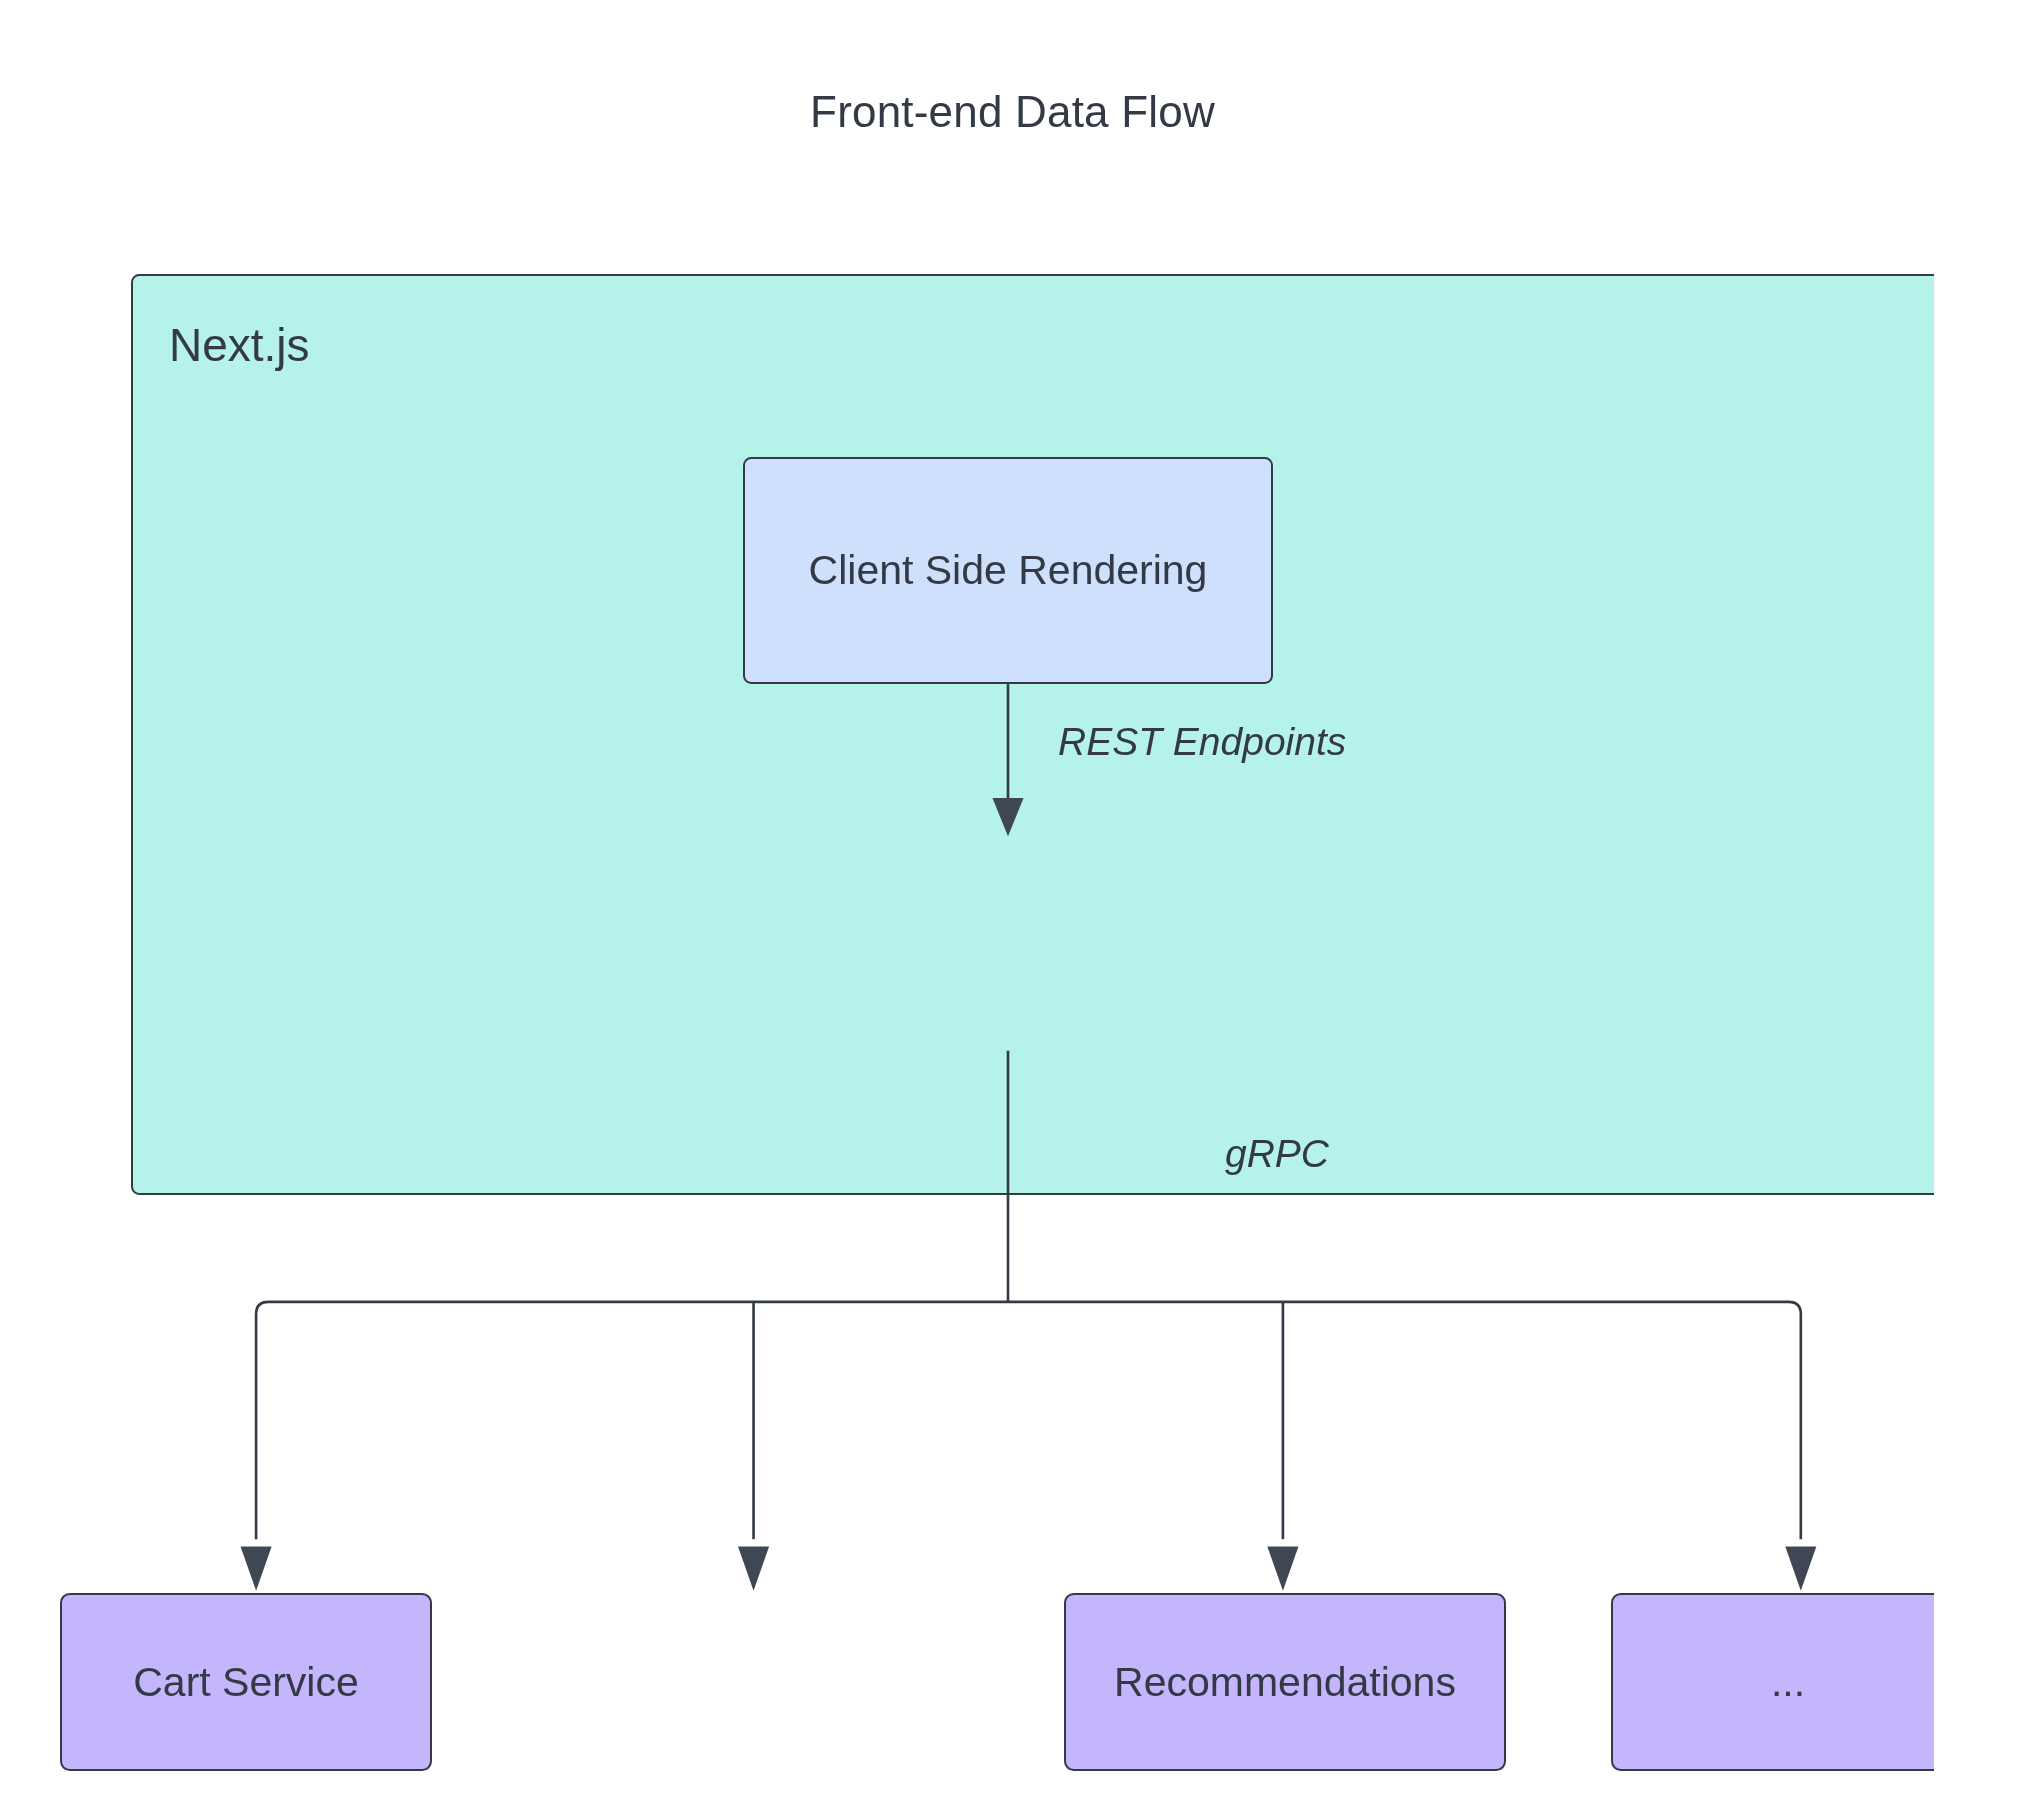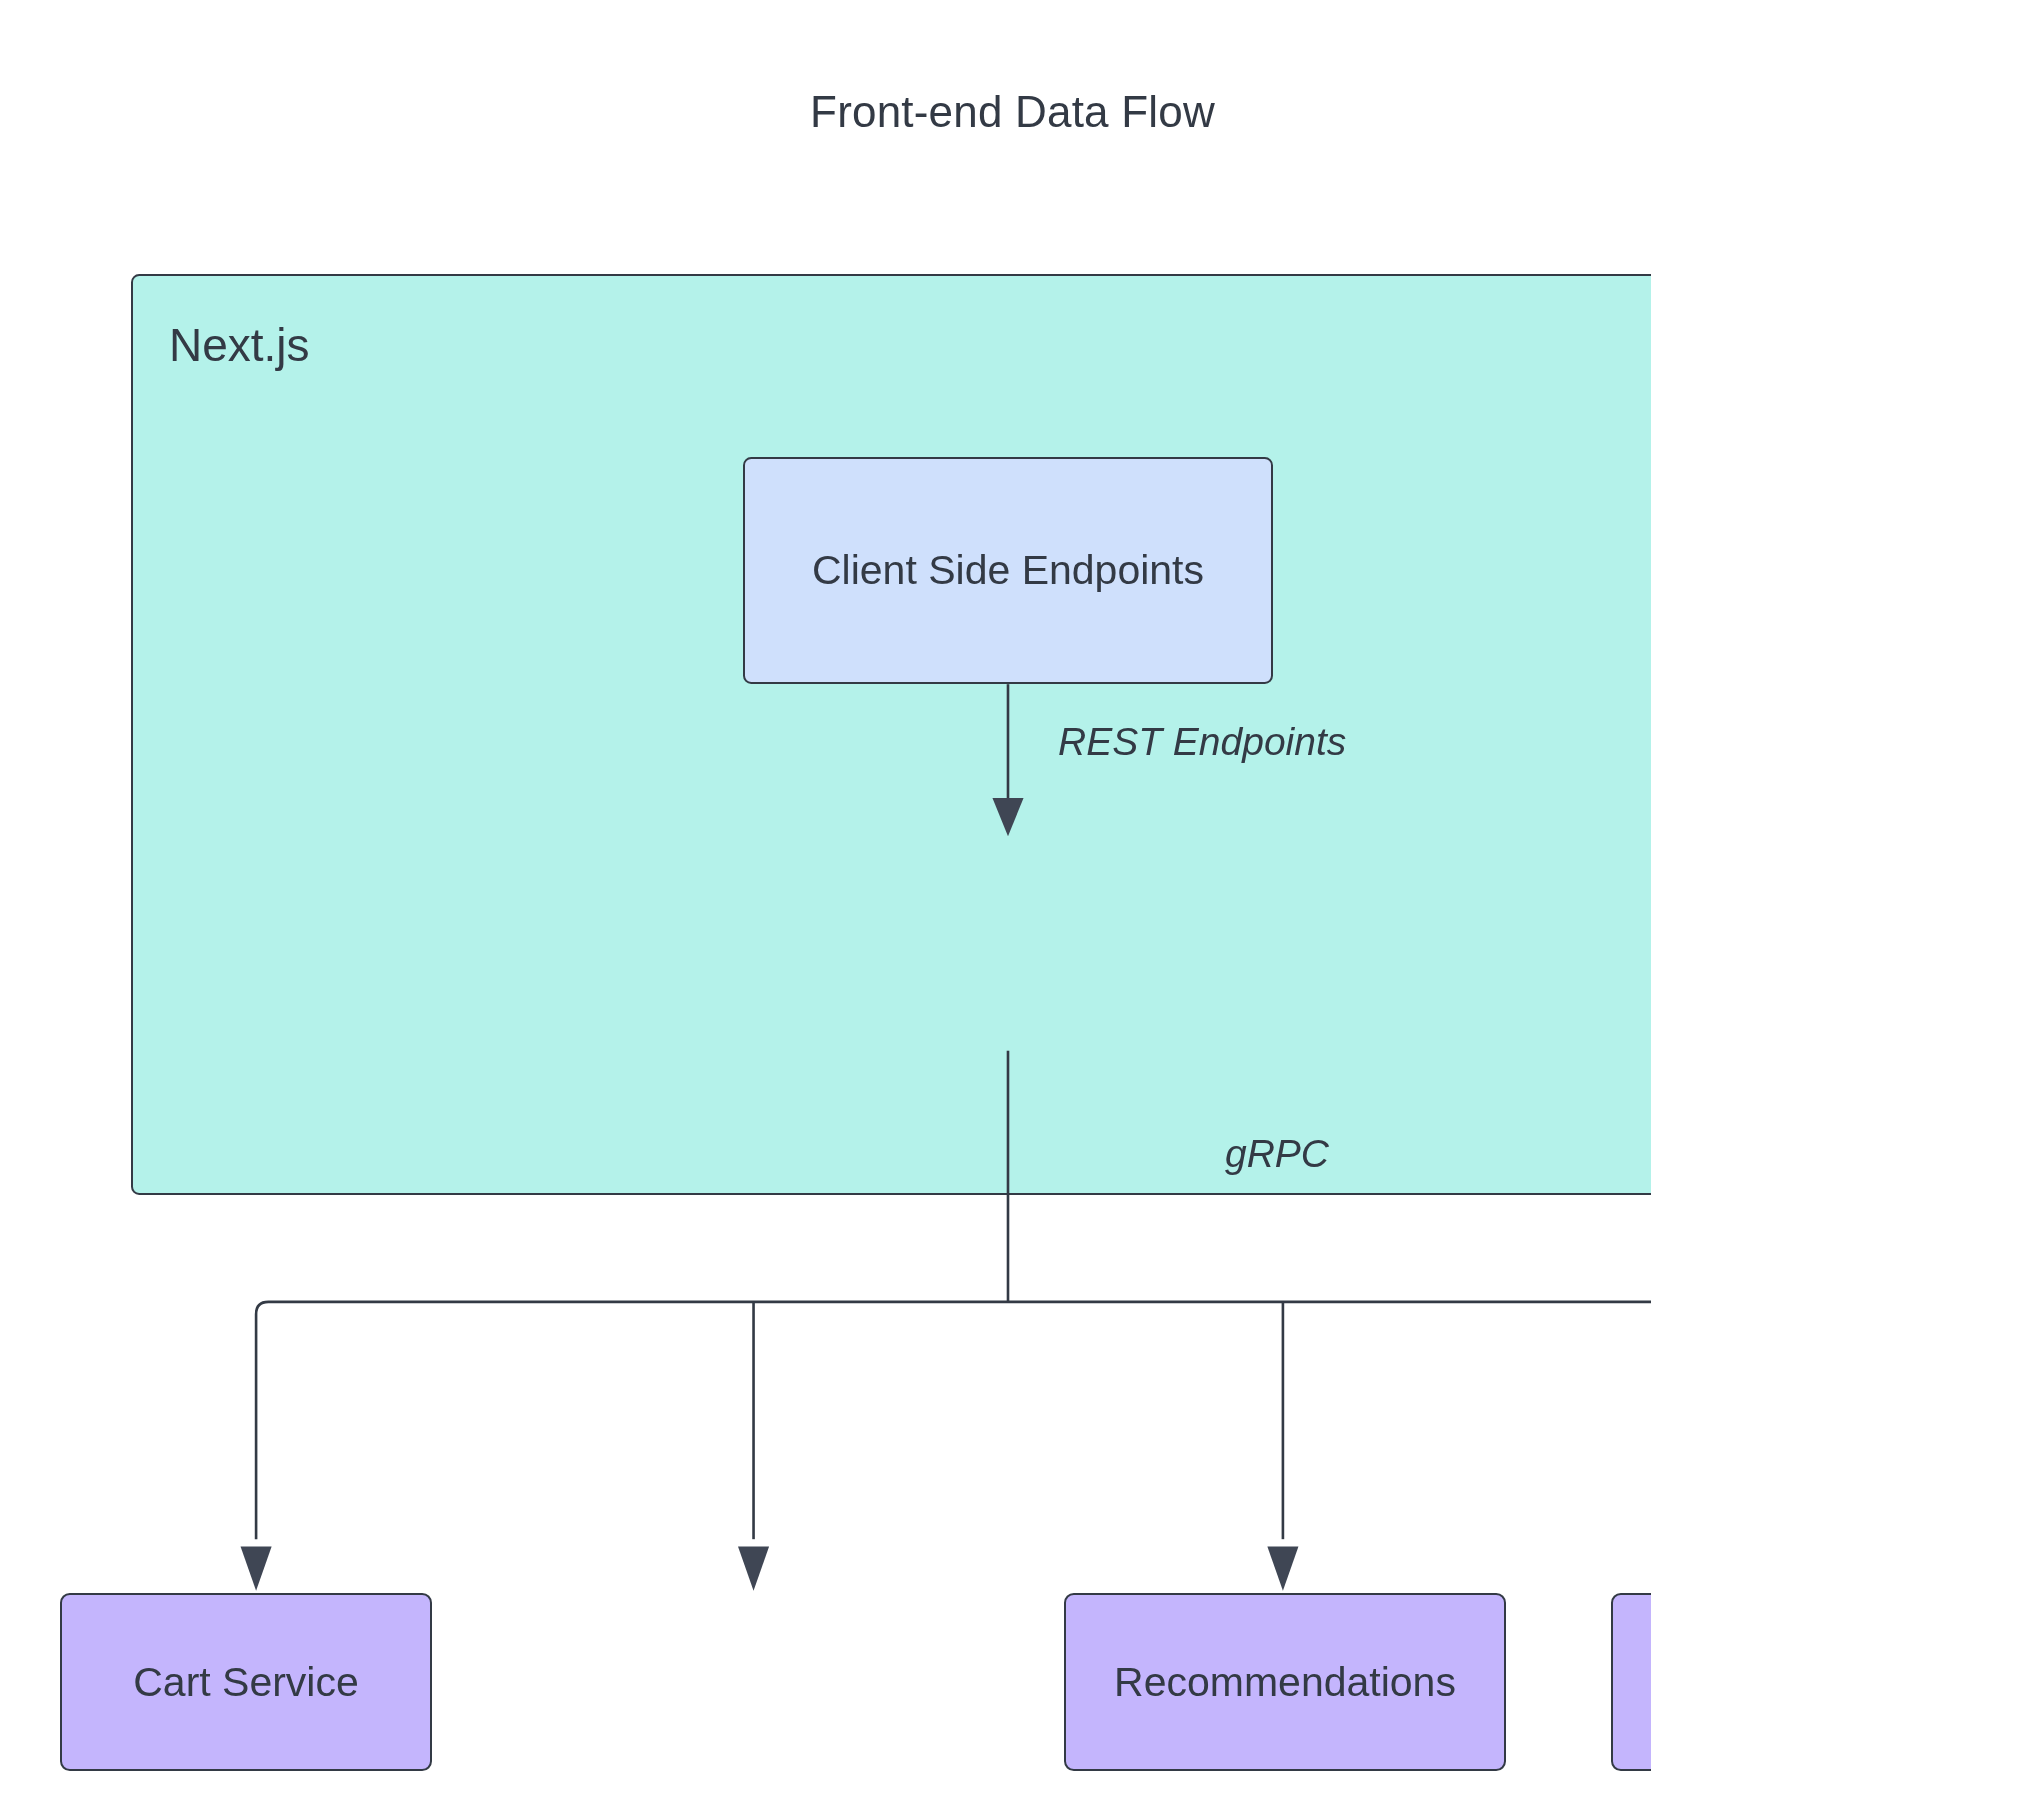--- a/index.html
+++ b/index.html
@@ -5,21 +5,21 @@
   html, body {
     margin: 0;
     padding: 0;
     background: #ffffff;
   }
   body {
     font-family: "Liberation Sans", sans-serif;
   }
   #canvas {
     position: relative;
-    width: 1651px;
+    width: 1934px;
     height: 1811px;
     background: #ffffff;
     overflow: hidden;
   }
   #diagram-title {
     position: absolute;
     left: 0;
     top: 88px;
     width: 2025px;
     text-align: center;
@@ -152,21 +152,21 @@
       <path class="edge-path" d="M 921 1591 L 921 1881"></path>
       <path class="edge-path" d="M 1568 1591 L 1568 1881"></path>
 
       <polygon class="arrow-head" points="313,1944 294,1890 332,1890"></polygon>
       <polygon class="arrow-head" points="921,1944 902,1890 940,1890"></polygon>
       <polygon class="arrow-head" points="1568,1944 1549,1890 1587,1890"></polygon>
       <polygon class="arrow-head" points="2201,1944 2182,1890 2220,1890"></polygon>
     </g>
   </svg>
 
-  <div class="node-process" id="node-csr">Client Side Endpoints</div>
+  <div class="node-process" id="node-csr">Client Side Rendering</div>
 
 
   <div class="edge-label" id="edge-label-rest">REST Endpoints</div>
 
   <div class="edge-label" id="edge-label-grpc">gRPC</div>
 
   <div class="node-service" id="node-cart-service">Cart Service</div>
 
 
   <div class="node-service" id="node-recommendations">Recommendations</div>

